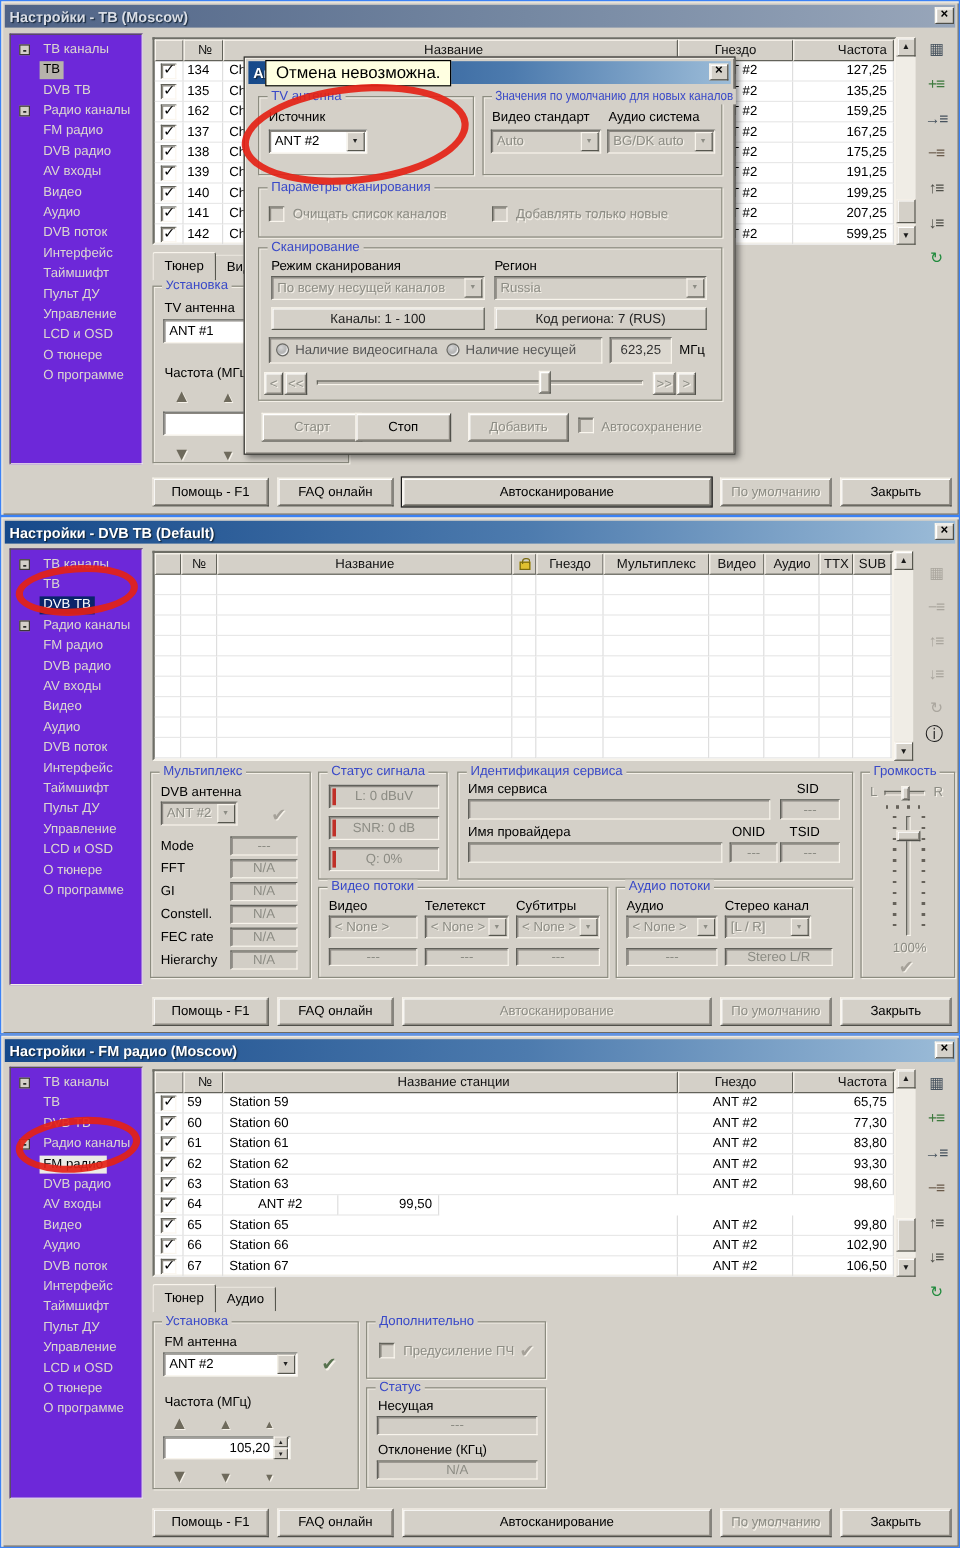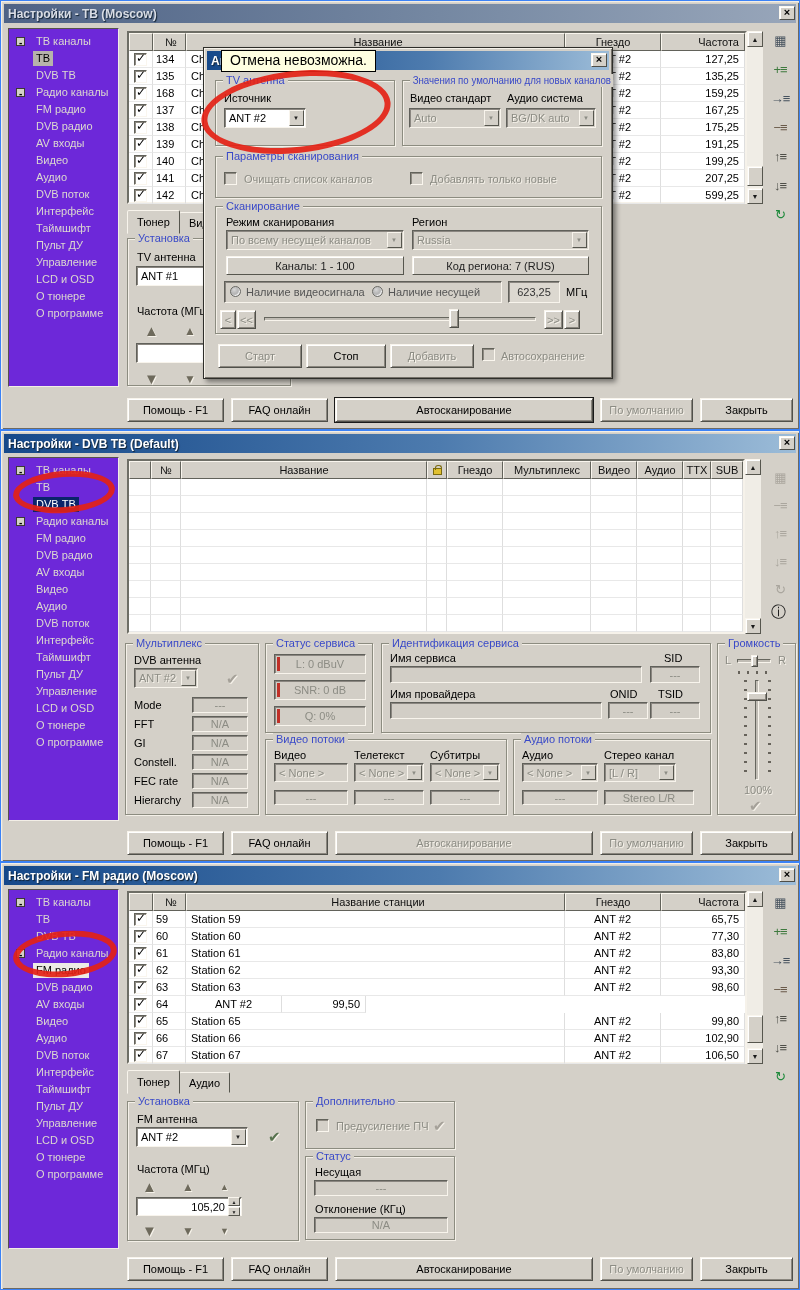--- a/index.html
+++ b/index.html
@@ -145,21 +145,21 @@
           </div>
           <div class="tc w-no">135</div>
           <div class="tc w-nm">Ch</div>
           <div class="tc w-sk">ANT #2</div>
           <div class="tc w-fq">135,25</div>
         </div>
     <div class="trow">
           <div class="tc w-ck">
             <span class="cb on"></span>
           </div>
-          <div class="tc w-no">168</div>
+          <div class="tc w-no">162</div>
           <div class="tc w-nm">Ch</div>
           <div class="tc w-sk">ANT #2</div>
           <div class="tc w-fq">159,25</div>
         </div>
     <div class="trow">
           <div class="tc w-ck">
             <span class="cb on"></span>
           </div>
           <div class="tc w-no">137</div>
           <div class="tc w-nm">Ch</div>
@@ -312,21 +312,21 @@
       <span class="lbl" style="left:350px;top:79px">МГц</span>
       <div class="btn abs bd" style="left:4px;top:103px;width:16px;height:19px">&lt;</div>
       <div class="btn abs bd" style="left:21px;top:103px;width:19px;height:19px">&lt;&lt;</div>
       <div class="hrail" style="left:48px;top:110px;width:272px"></div>
       <div class="thmb" style="left:233px;top:102px;width:10px;height:19px"></div>
       <div class="btn abs bd" style="left:328px;top:103px;width:19px;height:19px">&gt;&gt;</div>
       <div class="btn abs bd" style="left:348px;top:103px;width:16px;height:19px">&gt;</div>
     </div>
 
     <div class="btn abs bd" style="left:14px;top:296px;width:84px;height:24px">Старт</div>
-    <div class="btn abs" style="left:102px;top:296px;width:80px;height:24px">Стоп</div>
+    <div class="btn abs" style="left:92px;top:296px;width:80px;height:24px">Стоп</div>
     <div class="btn abs bd" style="left:186px;top:296px;width:84px;height:24px">Добавить</div>
     <span class="cb d" style="position:absolute;left:278px;top:300px"></span>
     <span class="lbl gray" style="left:297px;top:302px">Автосохранение</span>
   </div>
 
   <div class="red" style="left:200px;top:70px;width:190px;height:82px;transform:rotate(-6deg)"></div>
 
   <div class="btnrow" style="left:126px;top:397px;width:666px">
     <div class="btn" style="flex:0 0 97px">Помощь - F1</div>
     <div class="btn" style="flex:0 0 97px">FAQ онлайн</div>
@@ -517,21 +517,21 @@
     <div class="fld" style="left:66px;top:91px;width:56px;height:16px">N/A</div>
     <span class="lbl" style="left:8px;top:112px">Constell.</span>
     <div class="fld" style="left:66px;top:110px;width:56px;height:16px">N/A</div>
     <span class="lbl" style="left:8px;top:131px">FEC rate</span>
     <div class="fld" style="left:66px;top:129px;width:56px;height:16px">N/A</div>
     <span class="lbl" style="left:8px;top:150px">Hierarchy</span>
     <div class="fld" style="left:66px;top:148px;width:56px;height:16px">N/A</div>
   </div>
 
   <div class="grp" style="left:264px;top:212px;width:108px;height:90px">
-    <span class="lg">Статус сервиса</span>
+    <span class="lg">Статус сигнала</span>
     <div class="fld" style="left:8px;top:10px;width:92px;height:20px">
           <span class="sigbar"></span>
           <span>L: 0 dBuV</span>
         </div>
     <div class="fld" style="left:8px;top:36px;width:92px;height:20px">
           <span class="sigbar"></span>
           <span>SNR: 0 dB</span>
         </div>
     <div class="fld" style="left:8px;top:62px;width:92px;height:20px">
           <span class="sigbar"></span>

